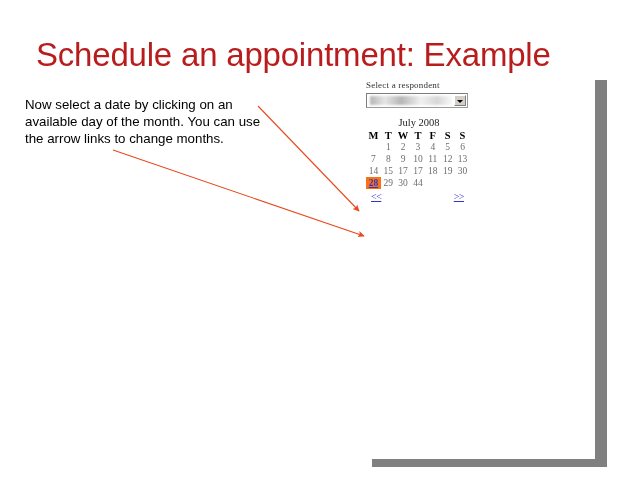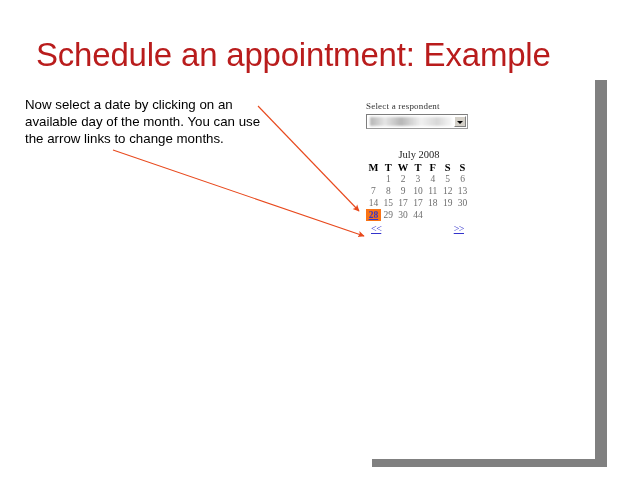--- a/index.html
+++ b/index.html
@@ -66,21 +66,21 @@
     top: 0;
     width: 640px;
     height: 480px;
     pointer-events: none;
   }
 
   
   #calendar-widget {
     position: absolute;
     left: 366px;
-    top: 101px;
+    top: 80px;
     width: 106px;
   }
   #respondent-label {
     font-family: "Liberation Serif", serif;
     font-size: 9px;
     color: #333333;
     letter-spacing: 0.2px;
     margin-bottom: 3px;
     white-space: nowrap;
   }
@@ -138,21 +138,21 @@
     border-right: 3px solid transparent;
     border-top: 3px solid #000000;
   }
 
   
   #calendar-month {
     font-family: "Liberation Serif", serif;
     font-size: 10.5px;
     color: #222222;
     text-align: center;
-    margin-top: 20px;
+    margin-top: 9px;
     margin-bottom: 1px;
     white-space: nowrap;
   }
 
   
   table.cal {
     border-collapse: collapse;
     width: 104px;
     margin: 0;
     table-layout: fixed;

